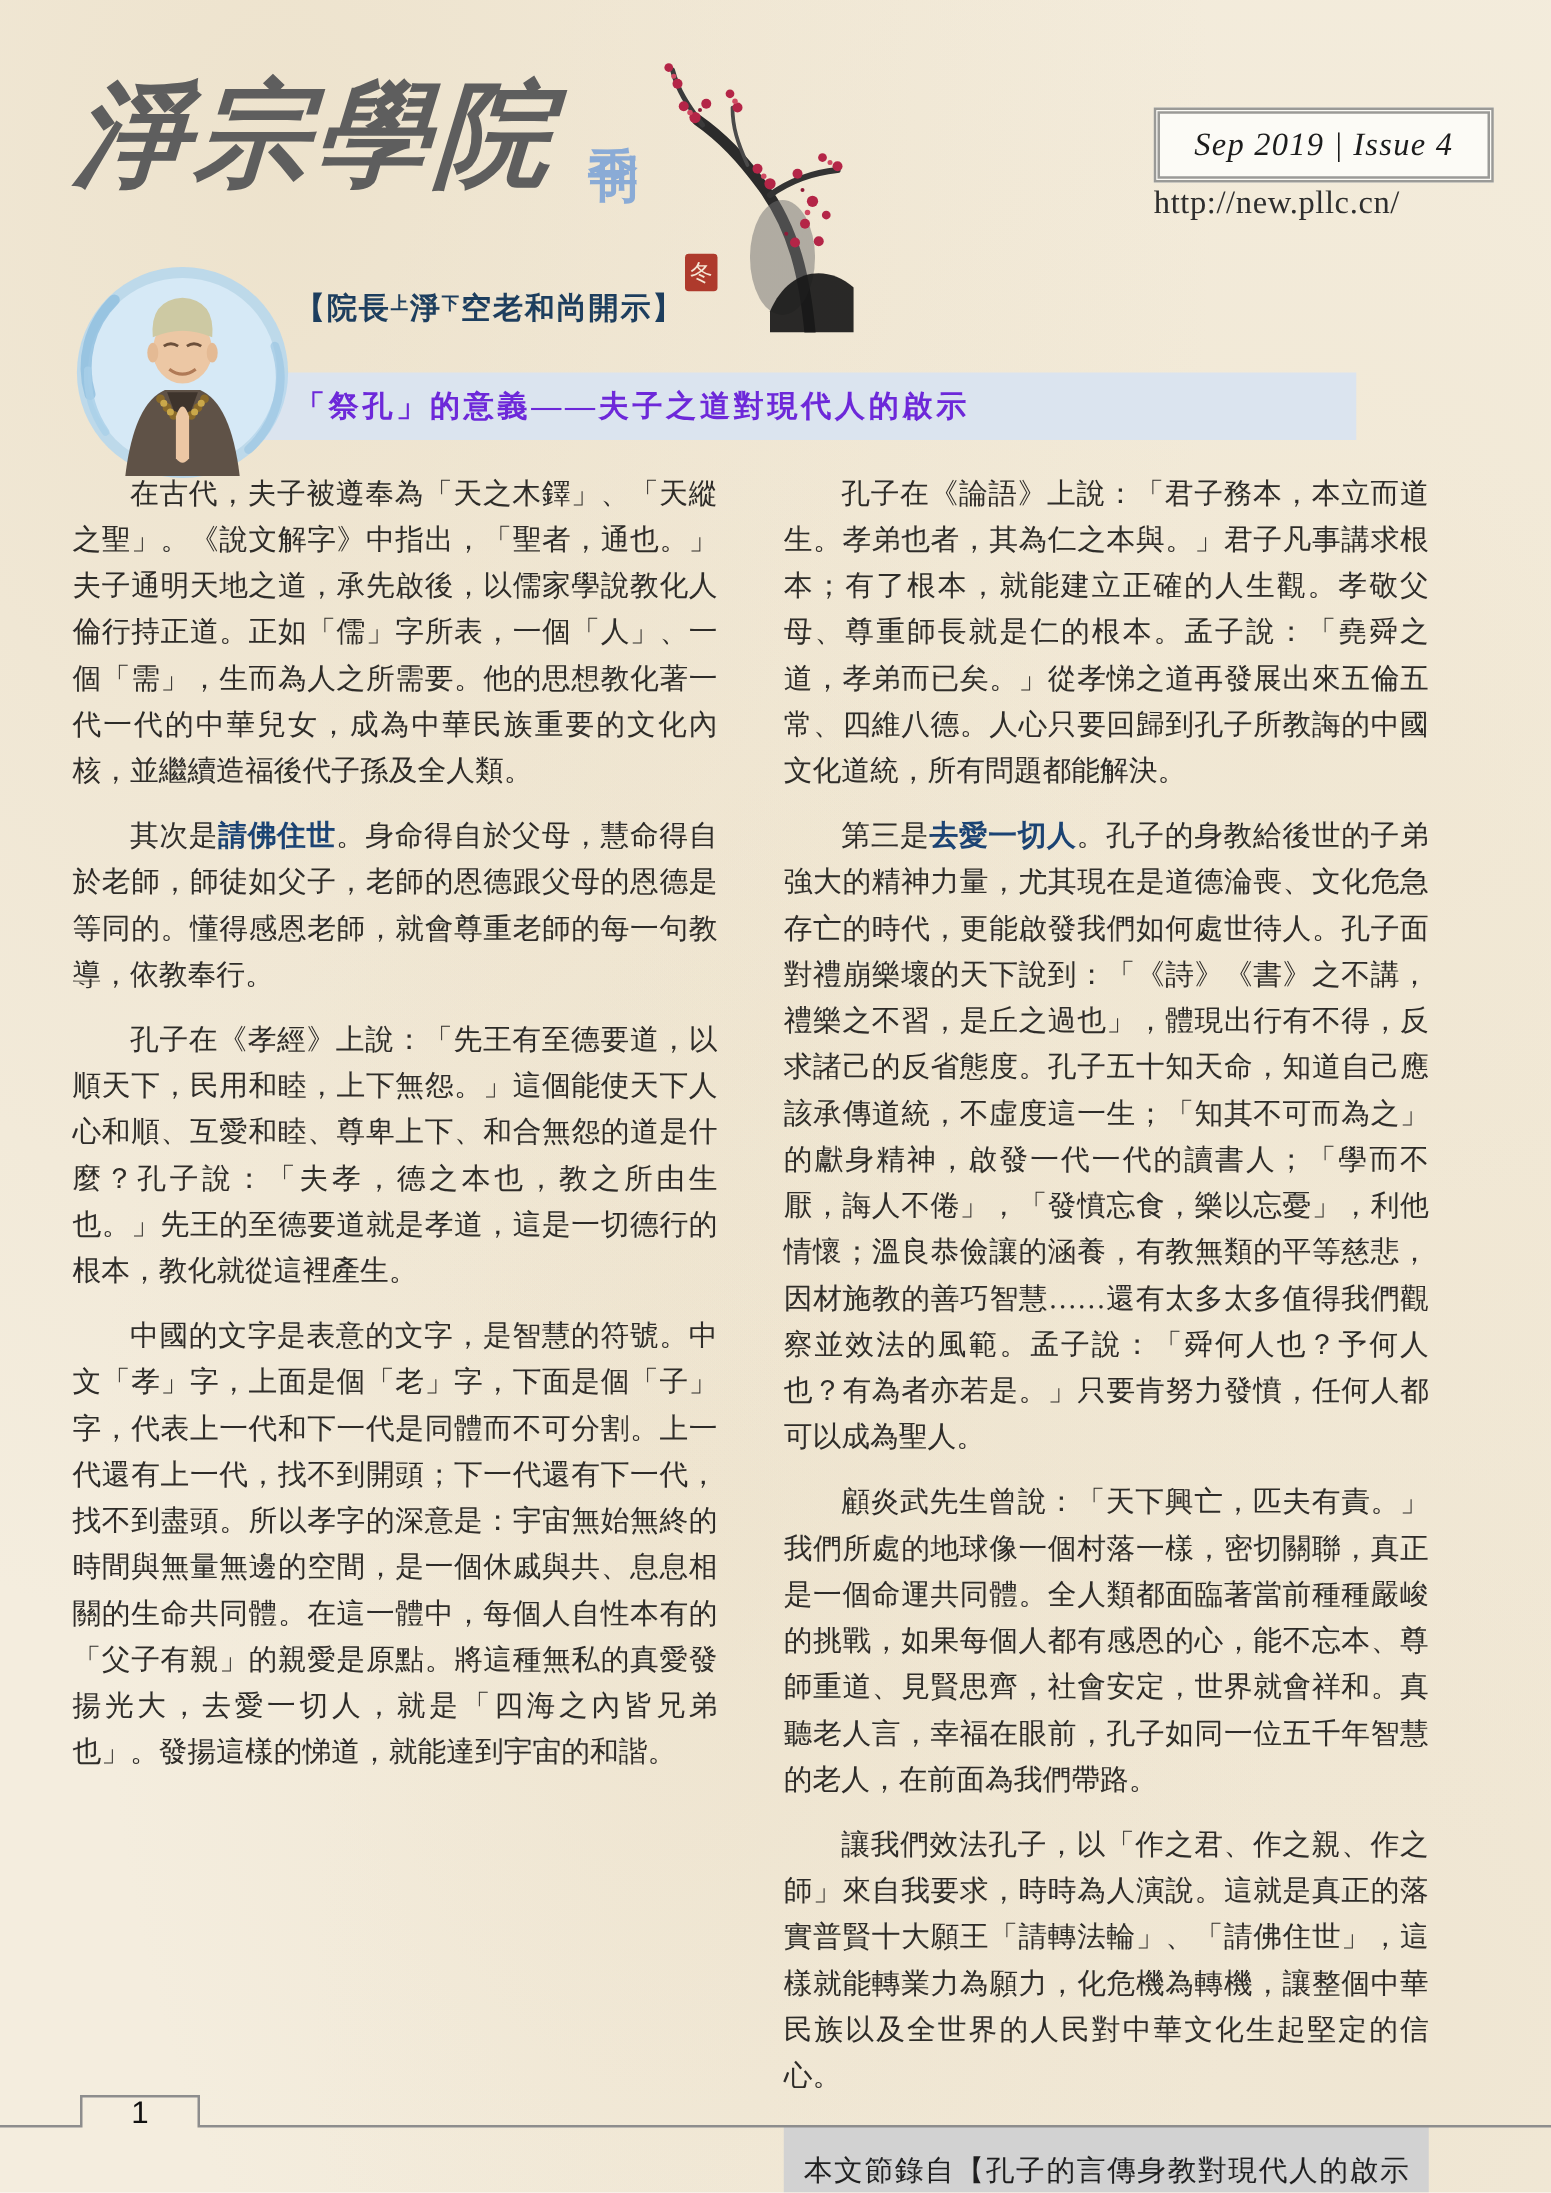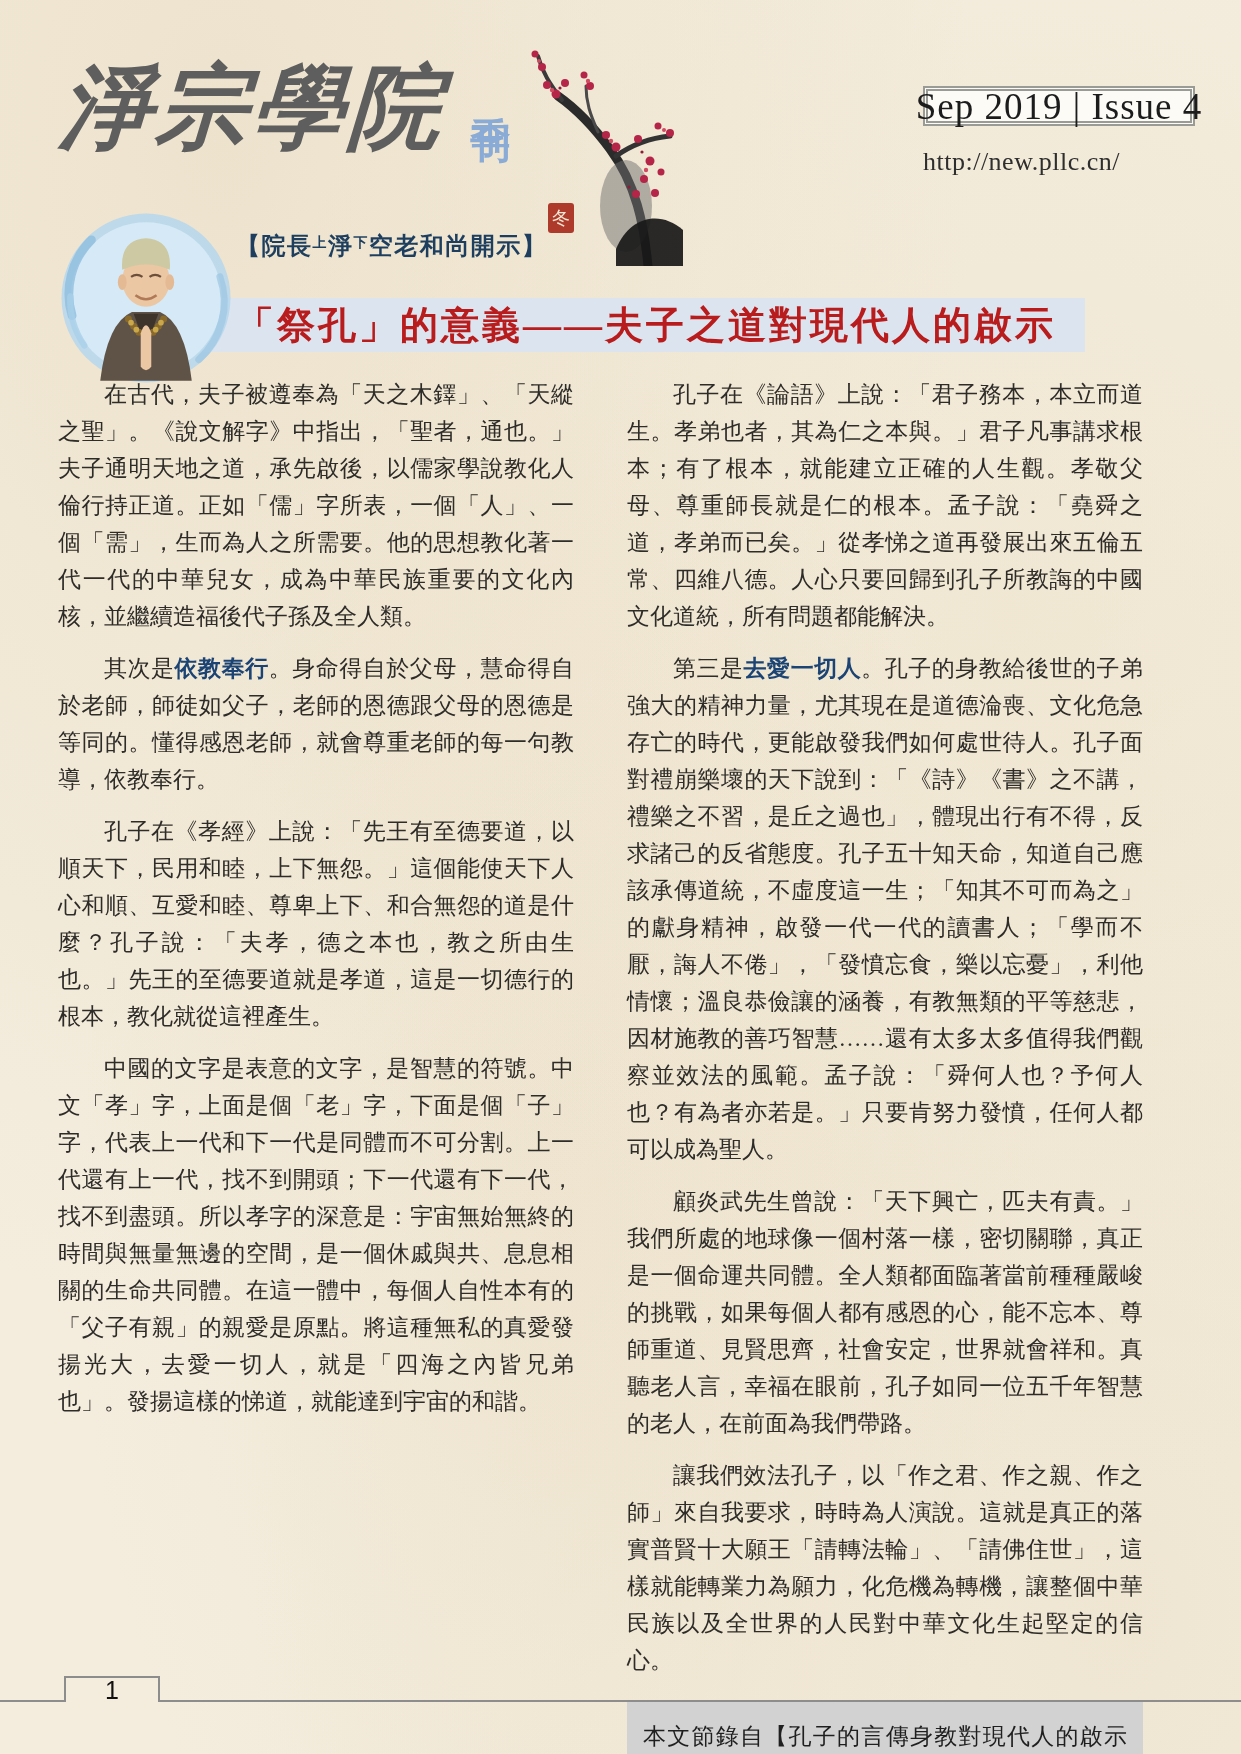--- a/index.html
+++ b/index.html
@@ -28,42 +28,42 @@
     font-size:40px;font-weight:bold;color:#8aabd6;
     letter-spacing:8px;line-height:1;
   }
   .plum{position:absolute;left:498px;top:44px;width:185px;height:222px;}
   .seal{
     position:absolute;left:548px;top:203px;width:26px;height:30px;
     background:#ae3a2c;color:#f6e7d6;font-size:18px;line-height:30px;
     text-align:center;border-radius:3px;
   }
   .issue-badge{
-    position:absolute;left:923px;top:86px;width:272px;height:40px;box-sizing:border-box;
+    position:absolute;left:923px;top:86px;width:272px;height:60px;box-sizing:border-box;
     background:#fcfbf6;border:5px double #9a9a97;
     display:flex;align-items:center;justify-content:center;
-    font-size:37px;color:#1c1c1c;letter-spacing:1px;white-space:nowrap;
+    font-size:26px;color:#1c1c1c;letter-spacing:1px;white-space:nowrap;font-style:italic;
   }
   .site-url{
     position:absolute;left:923px;top:147px;width:272px;
     text-align:left;font-size:26px;color:#2e2e2e;letter-spacing:.5px;
   }
   
   .avatar{position:absolute;left:58px;top:210px;width:176px;height:176px;z-index:3;}
   .speaker-heading{
     position:absolute;left:236px;top:230px;z-index:2;
     font-size:24px;font-weight:bold;color:#1d3e5e;letter-spacing:1.5px;white-space:nowrap;
   }
   .speaker-heading .sup{font-size:.58em;vertical-align:.5em;}
   .title-banner{
     position:absolute;left:150px;top:298px;width:935px;height:54px;
     background:#dbe4ef;z-index:1;display:flex;align-items:center;
   }
   .article-title{
-    padding-left:86px;font-size:38px;font-weight:bold;color:#b91c1c;
+    padding-left:86px;font-size:24px;font-weight:bold;color:#6d28d9;
     letter-spacing:3px;white-space:nowrap;
   }
   
   .columns{
     position:absolute;left:58px;top:376px;width:1085px;
     display:flex;gap:53px;
   }
   .col{width:516px;font-size:23px;line-height:37px;text-align:justify;color:#2e2c29;}
   .col p{margin:0 0 15px;text-indent:2em;}
   .kw{color:#1b4373;font-weight:bold;}
@@ -175,21 +175,21 @@
 
   <div class="speaker-heading"><span>【院長</span><span class="sup">上</span><span>淨</span><span class="sup">下</span><span>空老和尚開示】</span></div>
 
   <div class="title-banner">
     <div class="article-title">「祭孔」的意義——夫子之道對現代人的啟示</div>
   </div>
 
   <div class="columns">
     <div class="col">
         <p><span>在古代，夫子被遵奉為「天之木鐸」、「天縱之聖」。《說文解字》中指出，「聖者，通也。」夫子通明天地之道，承先啟後，以儒家學說教化人倫行持正道。正如「儒」字所表，一個「人」、一個「需」，生而為人之所需要。他的思想教化著一代一代的中華兒女，成為中華民族重要的文化內核，並繼續造福後代子孫及全人類。</span></p>
-        <p><span>其次是</span><span class="kw">依教奉行</span><span>。身命得自於父母，慧命得自於老師，師徒如父子，老師的恩德跟父母的恩德是等同的。懂得感恩老師，就會尊重老師的每一句教導，依教奉行。</span></p>
+        <p><span>其次是</span><span class="kw">請佛住世</span><span>。身命得自於父母，慧命得自於老師，師徒如父子，老師的恩德跟父母的恩德是等同的。懂得感恩老師，就會尊重老師的每一句教導，依教奉行。</span></p>
         <p><span>孔子在《孝經》上說：「先王有至德要道，以順天下，民用和睦，上下無怨。」這個能使天下人心和順、互愛和睦、尊卑上下、和合無怨的道是什麼？孔子說：「夫孝，德之本也，教之所由生也。」先王的至德要道就是孝道，這是一切德行的根本，教化就從這裡產生。</span></p>
         <p><span>中國的文字是表意的文字，是智慧的符號。中文「孝」字，上面是個「老」字，下面是個「子」字，代表上一代和下一代是同體而不可分割。上一代還有上一代，找不到開頭；下一代還有下一代，找不到盡頭。所以孝字的深意是：宇宙無始無終的時間與無量無邊的空間，是一個休戚與共、息息相關的生命共同體。在這一體中，每個人自性本有的「父子有親」的親愛是原點。將這種無私的真愛發揚光大，去愛一切人，就是「四海之內皆兄弟也」。發揚這樣的悌道，就能達到宇宙的和諧。</span></p>
       </div>
     <div class="col">
     <p><span>孔子在《論語》上說：「君子務本，本立而道生。孝弟也者，其為仁之本與。」君子凡事講求根本；有了根本，就能建立正確的人生觀。孝敬父母、尊重師長就是仁的根本。孟子說：「堯舜之道，孝弟而已矣。」從孝悌之道再發展出來五倫五常、四維八德。人心只要回歸到孔子所教誨的中國文化道統，所有問題都能解決。</span></p>
         <p><span>第三是</span><span class="kw">去愛一切人</span><span>。孔子的身教給後世的子弟強大的精神力量，尤其現在是道德淪喪、文化危急存亡的時代，更能啟發我們如何處世待人。孔子面對禮崩樂壞的天下說到：「《詩》《書》之不講，禮樂之不習，是丘之過也」，體現出行有不得，反求諸己的反省態度。孔子五十知天命，知道自己應該承傳道統，不虛度這一生；「知其不可而為之」的獻身精神，啟發一代一代的讀書人；「學而不厭，誨人不倦」，「發憤忘食，樂以忘憂」，利他情懷；溫良恭儉讓的涵養，有教無類的平等慈悲，因材施教的善巧智慧……還有太多太多值得我們觀察並效法的風範。孟子說：「舜何人也？予何人也？有為者亦若是。」只要肯努力發憤，任何人都可以成為聖人。</span></p>
         <p><span>顧炎武先生曾說：「天下興亡，匹夫有責。」我們所處的地球像一個村落一樣，密切關聯，真正是一個命運共同體。全人類都面臨著當前種種嚴峻的挑戰，如果每個人都有感恩的心，能不忘本、尊師重道、見賢思齊，社會安定，世界就會祥和。真聽老人言，幸福在眼前，孔子如同一位五千年智慧的老人，在前面為我們帶路。</span></p>
         <p><span>讓我們效法孔子，以「作之君、作之親、作之師」來自我要求，時時為人演說。這就是真正的落實普賢十大願王「請轉法輪」、「請佛住世」，這樣就能轉業力為願力，化危機為轉機，讓整個中華民族以及全世界的人民對中華文化生起堅定的信心。</span></p>
         <div class="source-note">本文節錄自【孔子的言傳身教對現代人的啟示——二Ｏ一九年香港「孝親尊師  世界祥和」祭孔大典致辭】（共一集）</div>
       </div>

